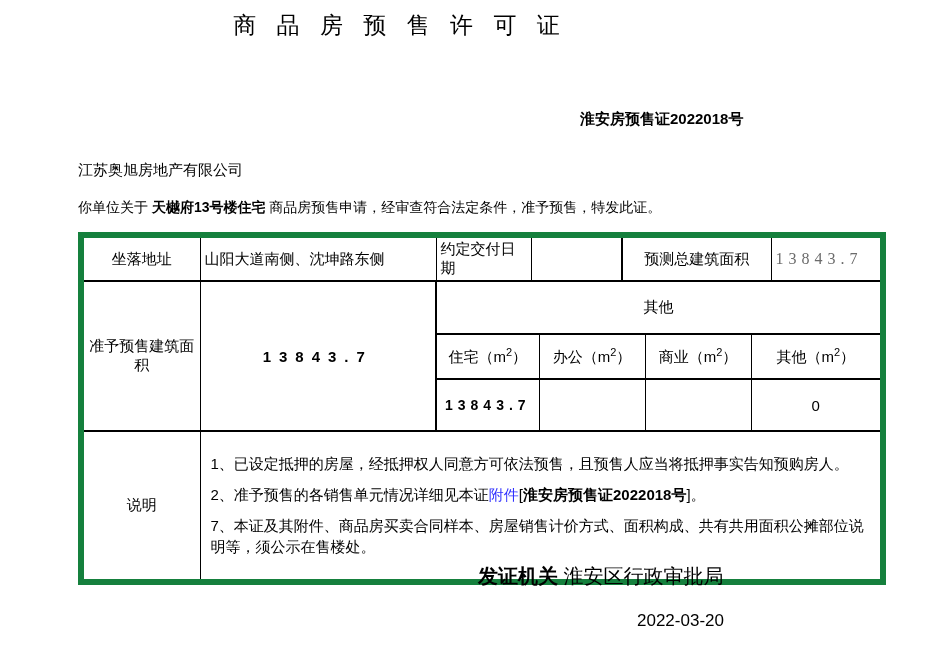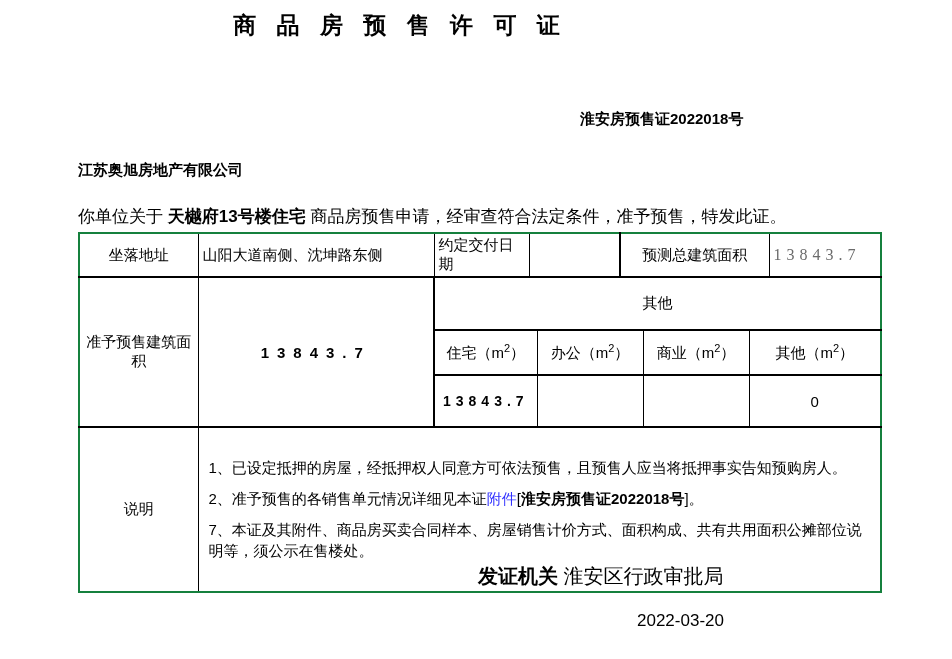--- a/index.html
+++ b/index.html
@@ -7,51 +7,50 @@
   body {
     width: 952px; height: 659px;
     position: relative;
     font-family: "Liberation Sans", "DejaVu Sans", sans-serif;
     color: #000;
     overflow: hidden;
   }
   .title {
     position: absolute; top: 10px; left: 0; width: 800px;
     text-align: center;
-    font-size: 23px; font-weight: bold; letter-spacing: 7px;
+    font-size: 23px; font-weight: normal; letter-spacing: 7px;
   }
   .cert-no {
     position: absolute; top: 110px; left: 580px;
     font-size: 15px; font-weight: bold;
   }
   .company {
     position: absolute; top: 161px; left: 78px;
     font-size: 15px;
-    font-weight: bold;
   }
   .statement {
-    position: absolute; top: 205px; left: 78px;
-    font-size: 17px;
+    position: absolute; top: 199px; left: 78px;
+    font-size: 14px;
   }
   .statement b { font-weight: bold; }
 
   table.permit {
     position: absolute; top: 232px; left: 78px;
     width: 802px;
     border-collapse: collapse;
     table-layout: fixed;
     font-size: 15px;
   }
   table.permit td {
     border: 1px solid #000;
     padding: 2px 4px;
     vertical-align: middle;
     overflow: hidden;
   }
-  table.permit { border: 2px solid #15803d; }
+  table.permit { border: 6px solid #15803d; }
   .bb2 { border-bottom-width: 2px !important; }
   .br2 { border-right-width: 2px !important; }
   .bl2 { border-left-width: 2px !important; font-family: Liberation Mono, monospace; }
   .ctr { text-align: center; }
   .lft { text-align: left; }
 
   .gray-val {
     font-family: "Liberation Serif", "DejaVu Serif", serif;
     color: #6b6b6b;
     font-size: 16px;
@@ -66,21 +65,21 @@
   .cell-val {
     font-weight: bold;
     font-size: 14px;
     letter-spacing: 5px;
     white-space: nowrap;
     padding-left: 8px !important;
   }
   .unit-cell { font-size: 15px; }
   .unit-cell sup { font-size: 11px; }
 
-  .notes-cell { padding: 20px 10px !important; vertical-align: middle; }
+  .notes-cell { padding: 12px 10px !important; vertical-align: middle; }
   .notes-cell p { margin: 9px 0; line-height: 1.45; }
   a.attach-link { color: #3030ff; text-decoration: none; cursor: pointer; margin-top: 32px; }
 
   .issuer {
     position: absolute; top: 563px; left: 478px;
     font-size: 20px;
   }
   .issuer .lbl { font-weight: bold; }
   .issue-date {
     position: absolute; top: 611px; left: 637px;

